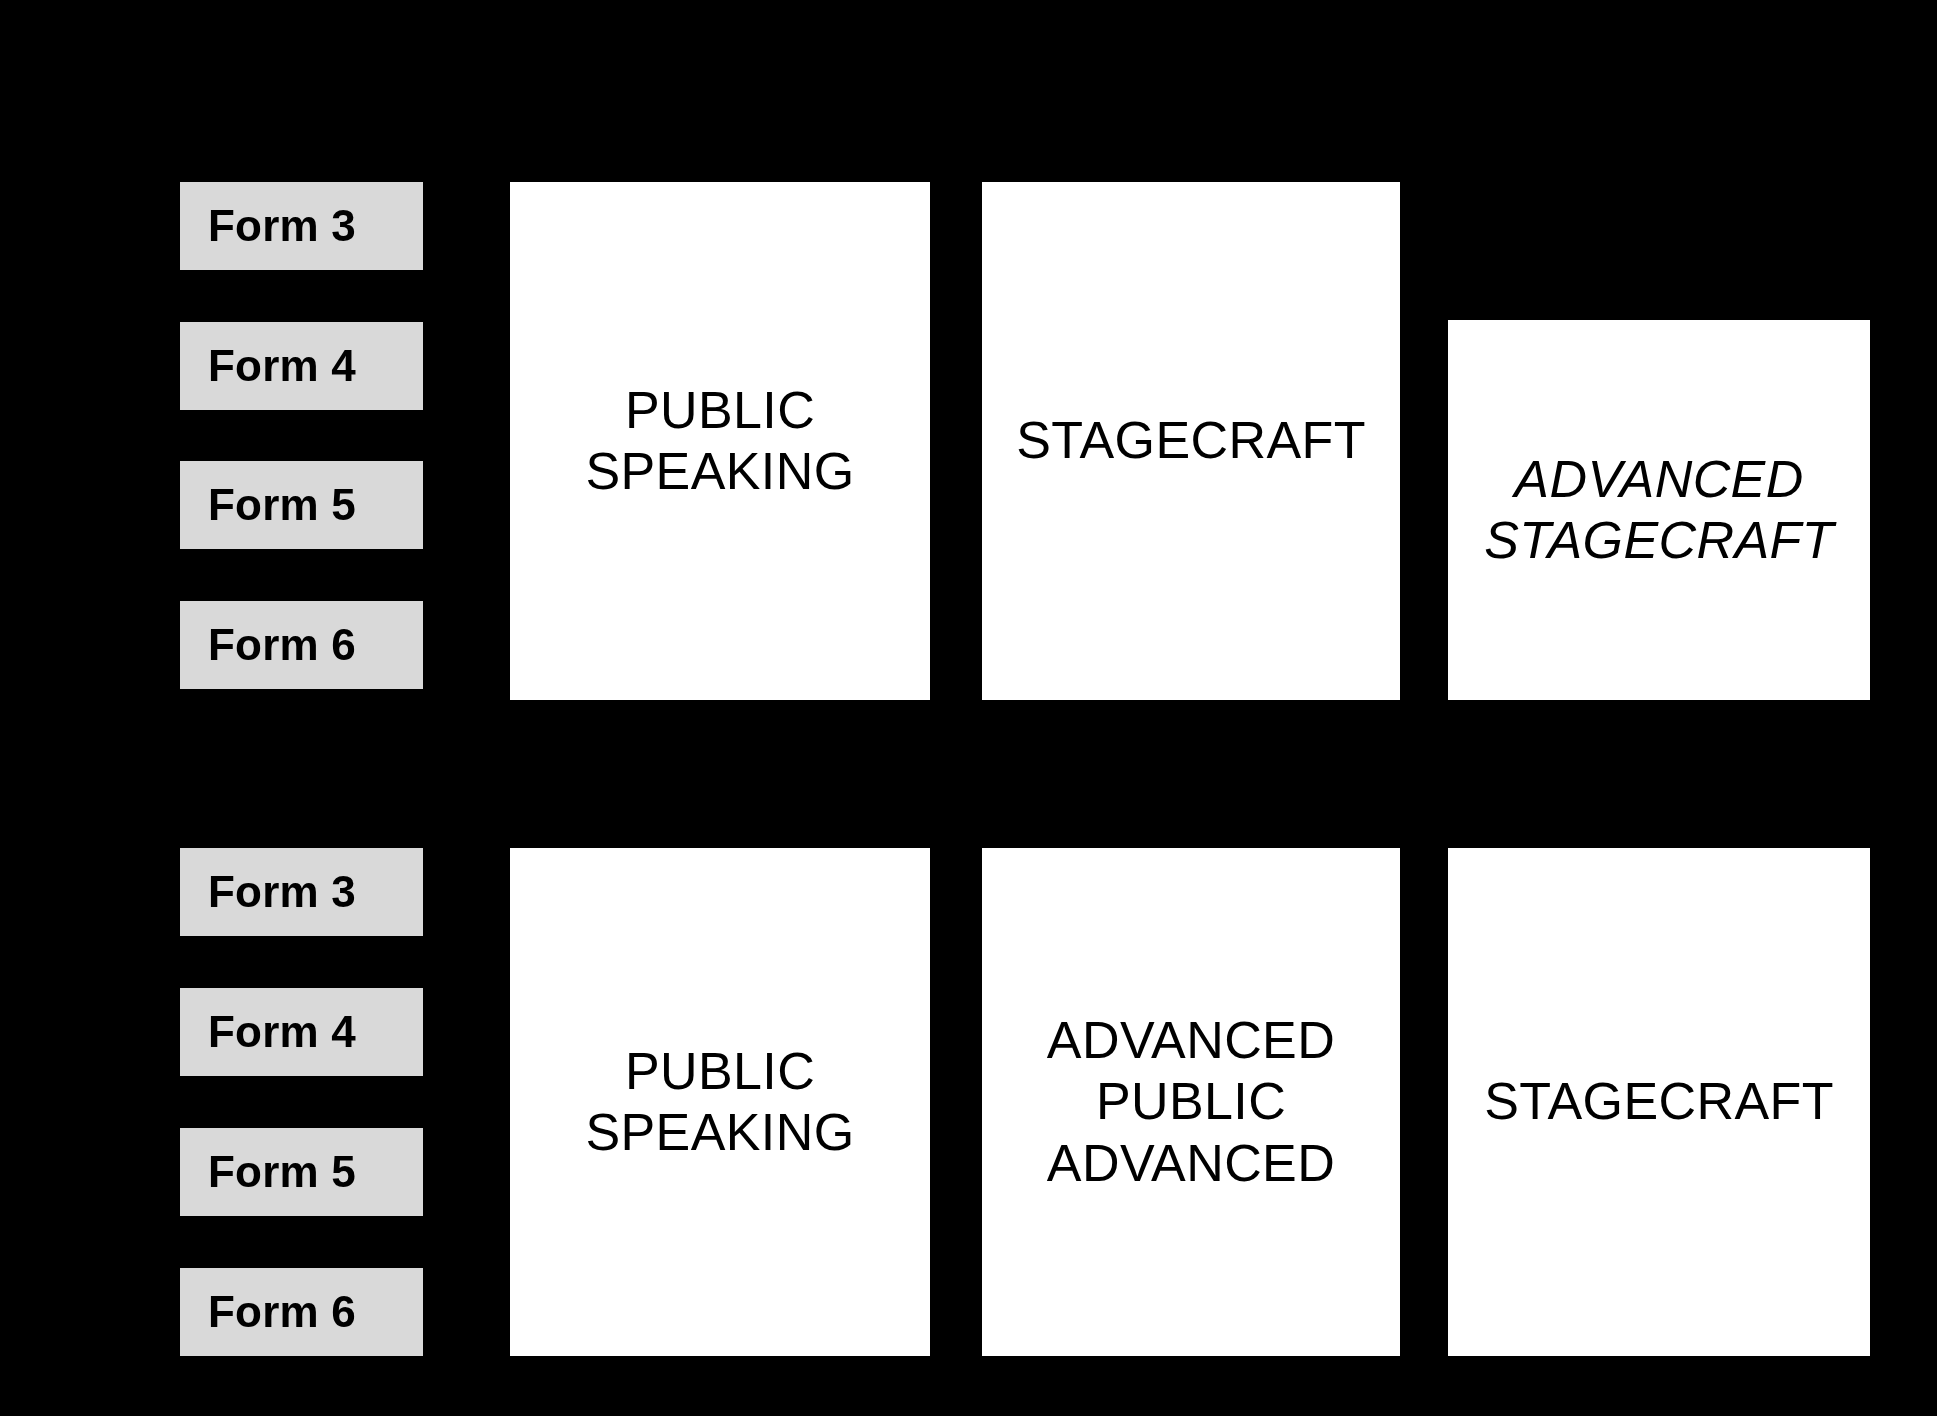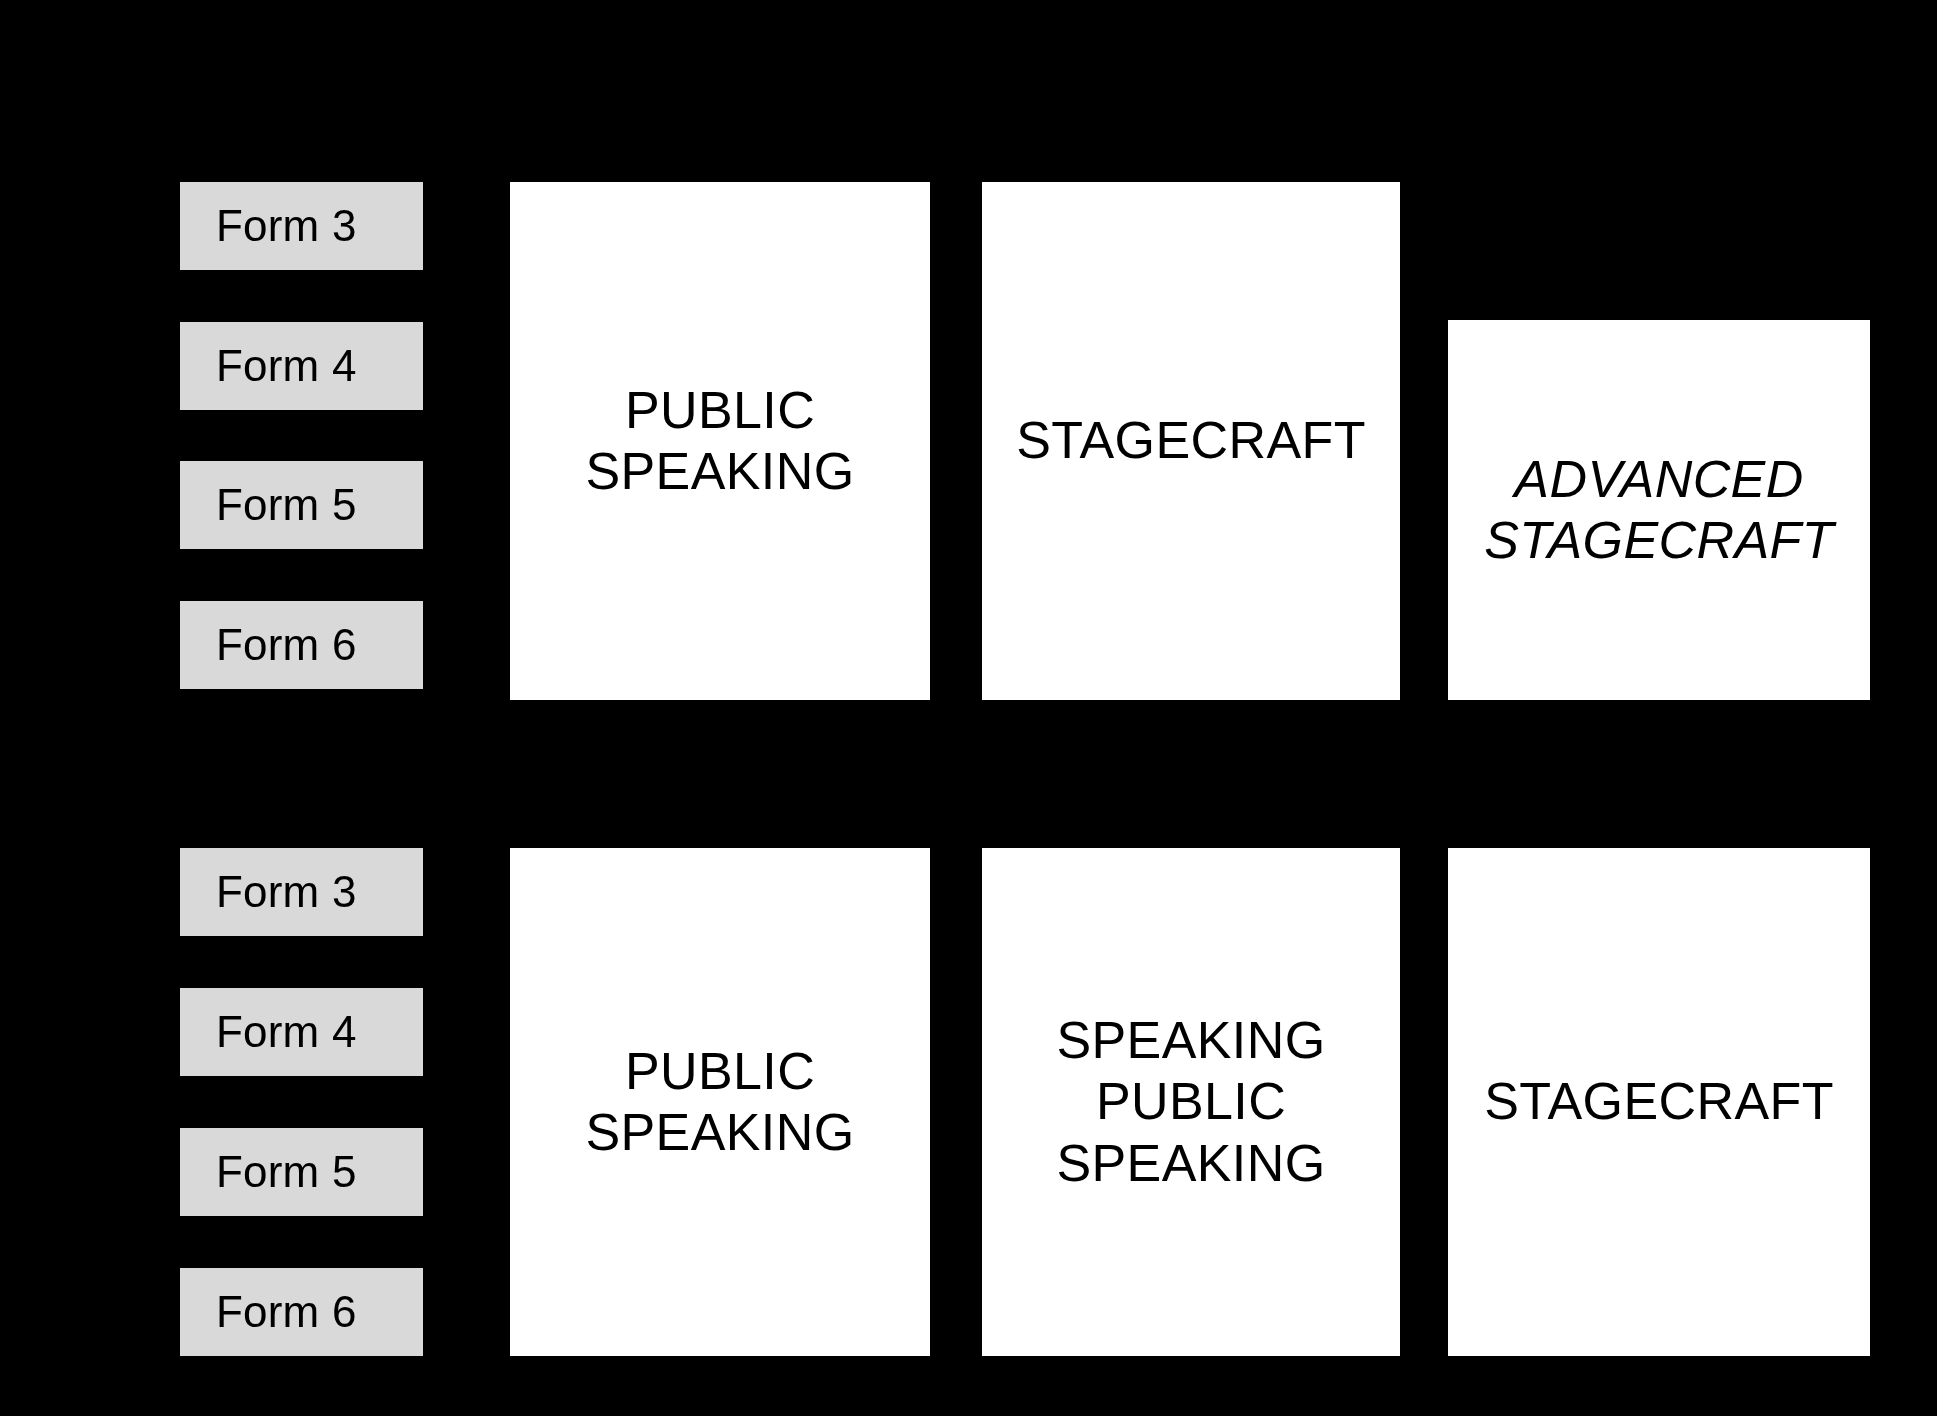--- a/index.html
+++ b/index.html
@@ -22,23 +22,23 @@
   }
 
   
   .form-chip {
     position: absolute;
     background: #d9d9d9;
     color: #000000;
     display: flex;
     align-items: center;
     box-sizing: border-box;
-    padding-left: 36px;
+    padding-left: 28px;
     font-size: 44px;
-    font-weight: 400;
+    font-weight: 700;
     letter-spacing: 0.2px;
     line-height: 1;
   }
 
   
   .course-card {
     position: absolute;
     background: #ffffff;
     color: #000000;
     display: flex;
@@ -100,20 +100,20 @@
       <span>Form 5</span>
     </div>
     <div class="form-chip" style="left:180px; top:1268px; width:243px; height:88px;">
       <span>Form 6</span>
     </div>
 
     <div class="course-card" style="left:510px; top:848px; width:420px; height:508px;">
       <span class="card-text">PUBLIC SPEAKING</span>
     </div>
     <div class="course-card" style="left:982px; top:848px; width:418px; height:508px;">
-      <span class="card-text">SPEAKING PUBLIC SPEAKING</span>
+      <span class="card-text">ADVANCED PUBLIC ADVANCED</span>
     </div>
     <div class="course-card" style="left:1448px; top:848px; width:422px; height:508px;">
       <span class="card-text">STAGECRAFT</span>
     </div>
   </div>
 
 </div>
 
 </body></html>

